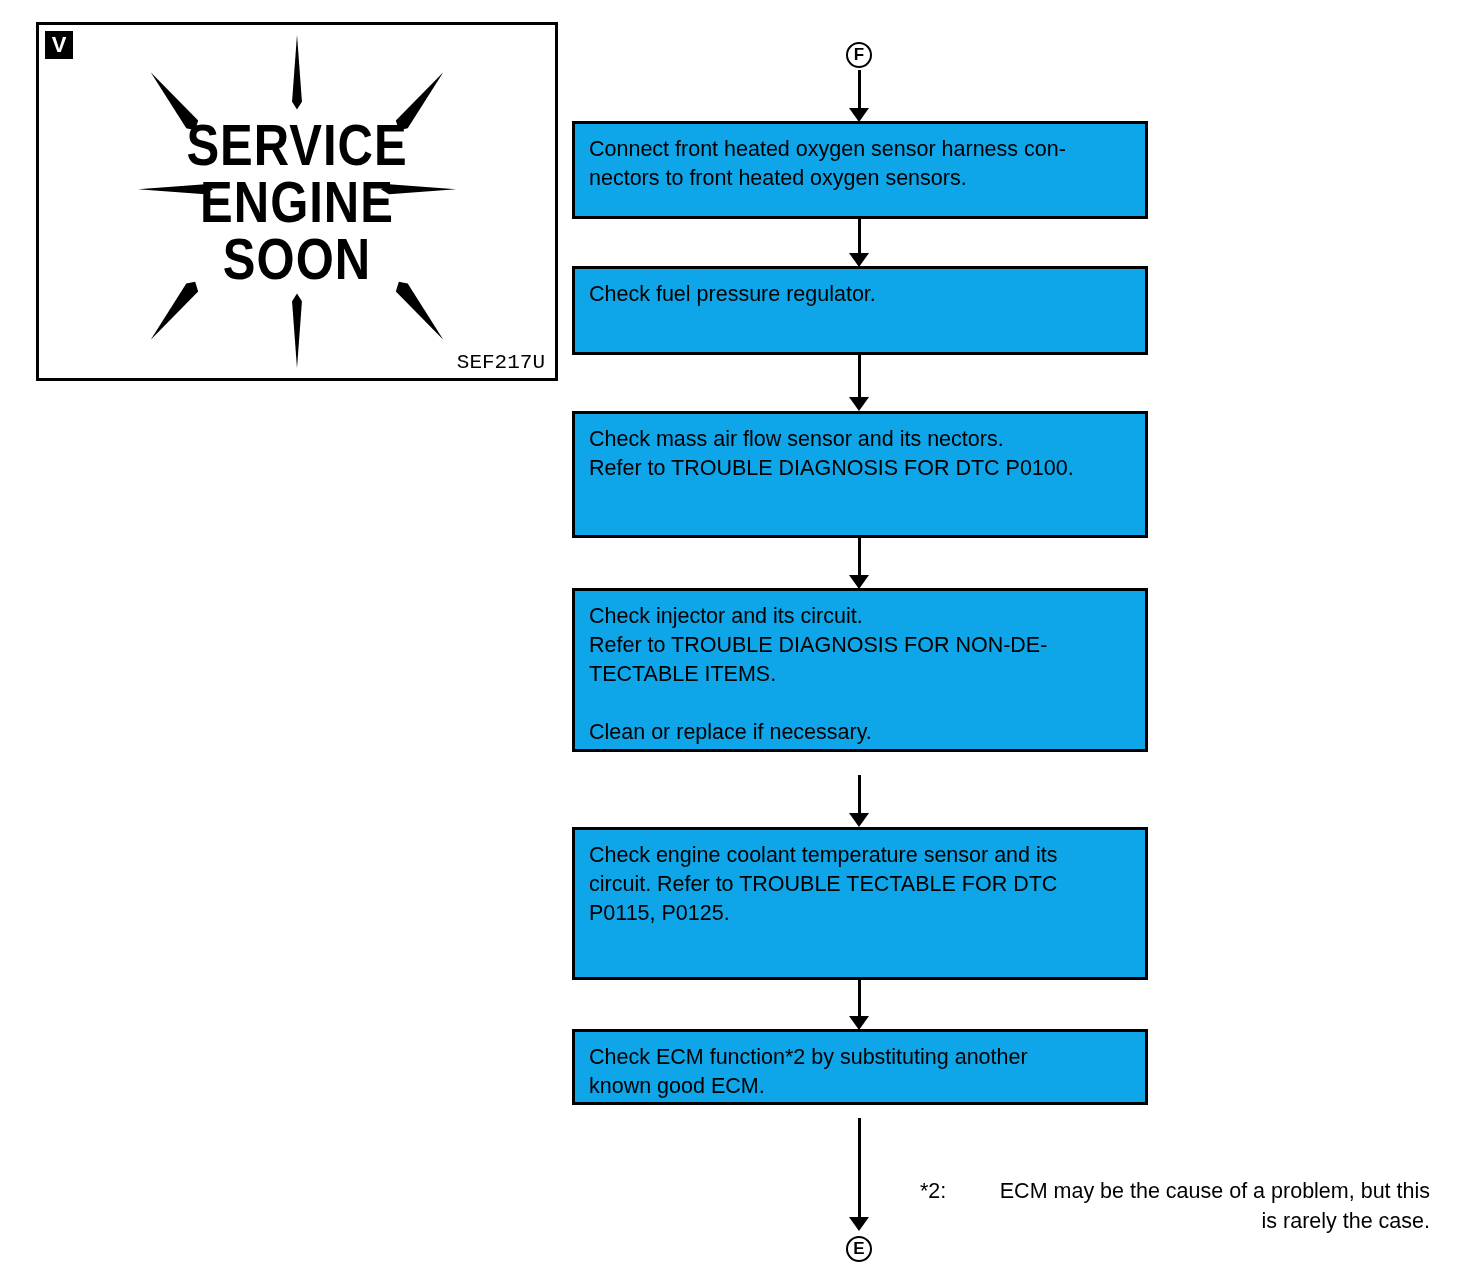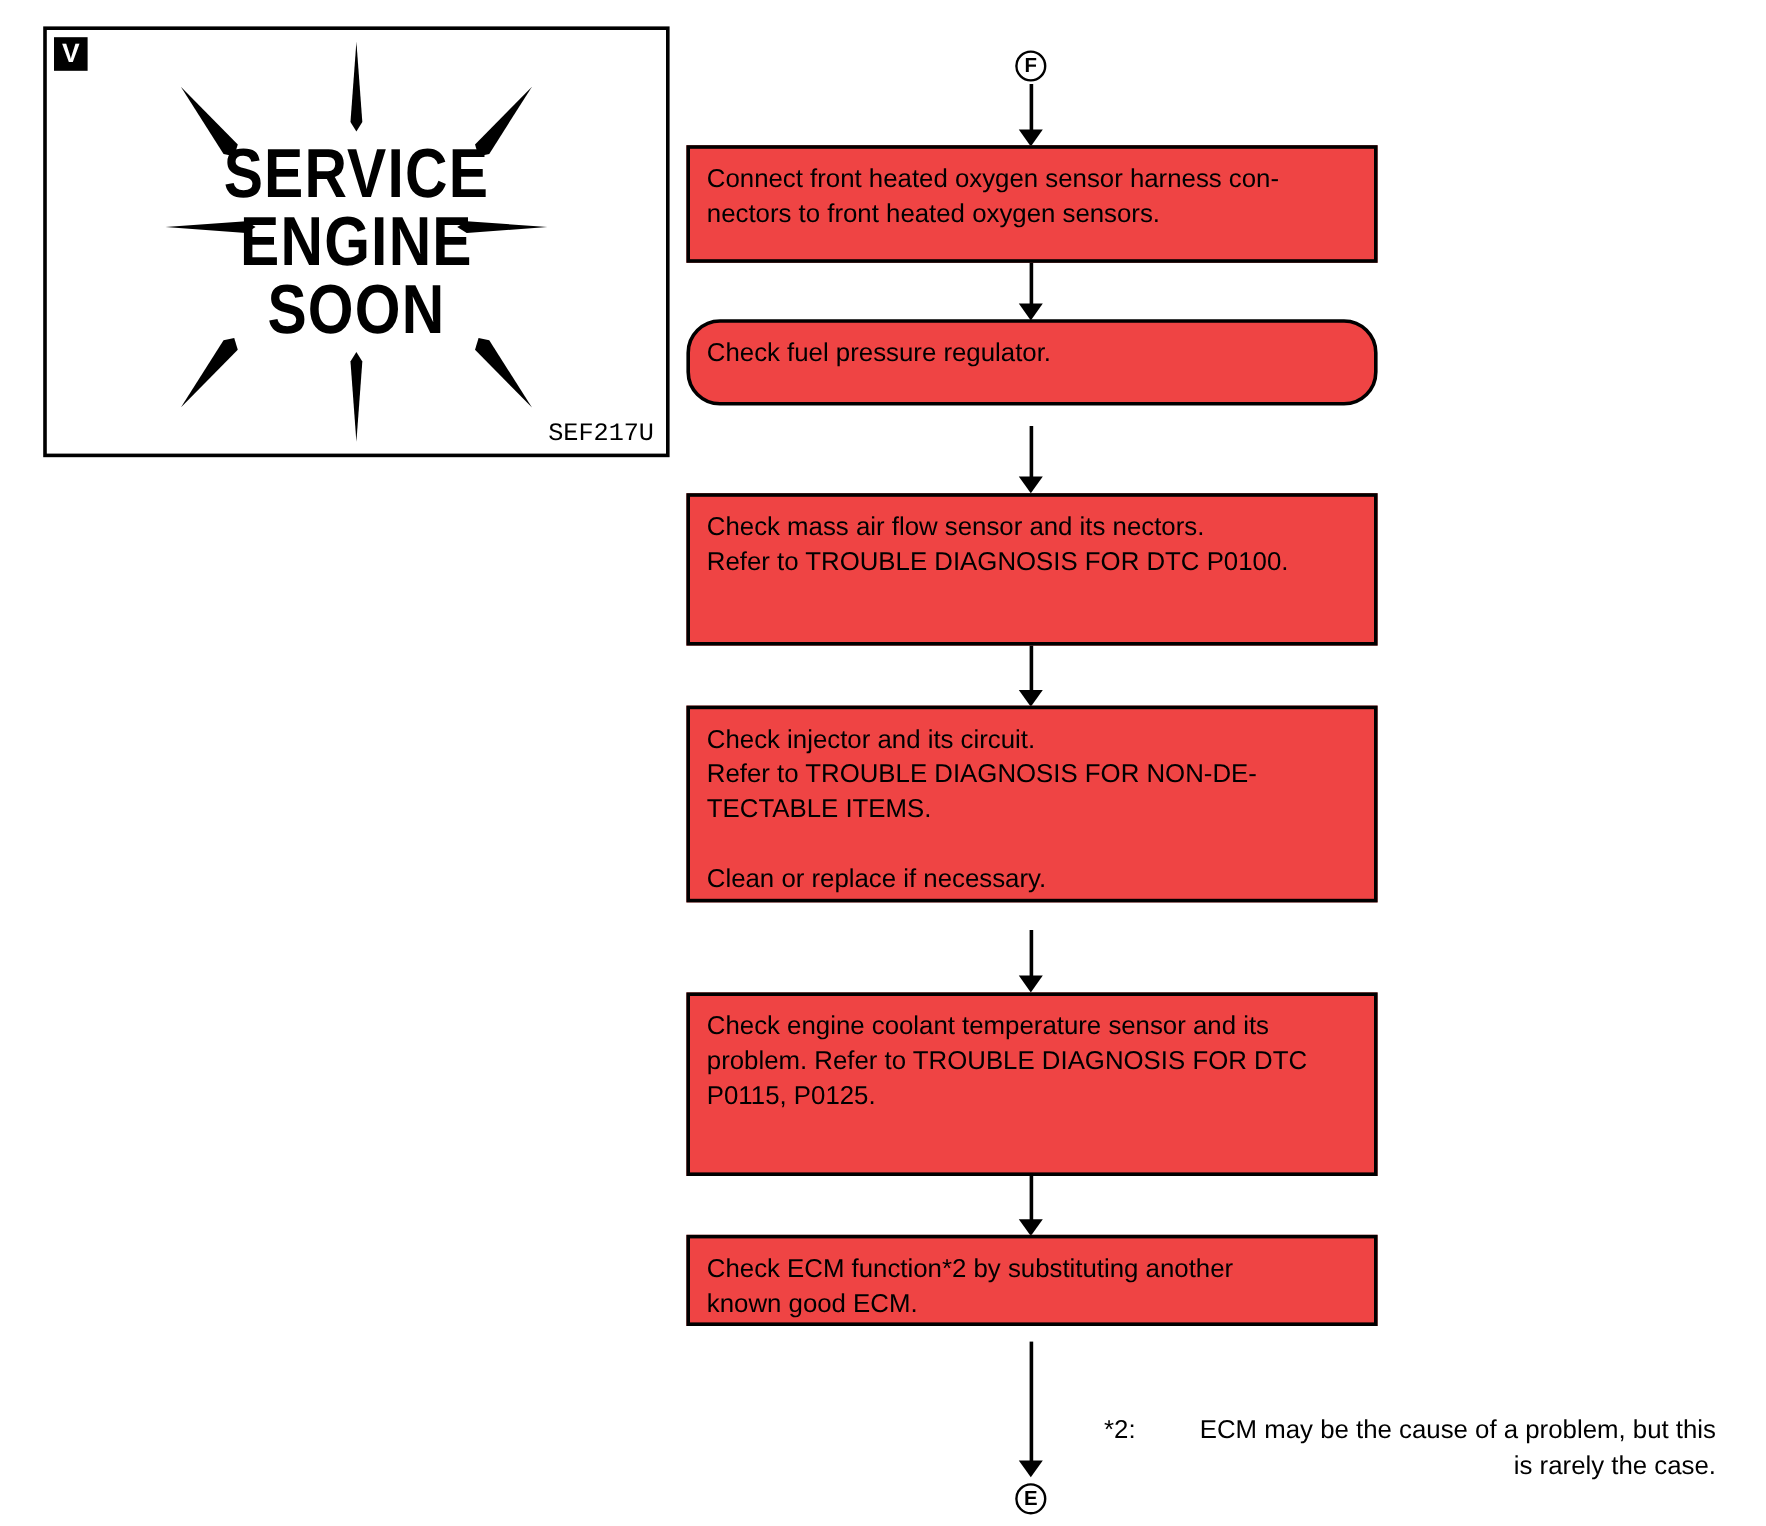--- a/index.html
+++ b/index.html
@@ -69,21 +69,21 @@
     bottom: 4px;
     font-size: 21px;
     font-family: Liberation Mono, monospace;
   }
 
   
   .flow-box {
     position: absolute;
     border: 3px solid #000;
     box-sizing: border-box;
-    background: #ef4444;
+    background: #0ea5e9;
     left: 572px;
     width: 576px;
   }
   .flow-box .box-text {
     position: absolute;
     left: 14px;
     top: 11px;
     right: 8px;
     font-size: 21.5px;
     line-height: 29px;
@@ -182,21 +182,21 @@
 <div class="arrow-head" style="top:108px;"></div>
 
 <div class="flow-box" style="top:121px; height:98px;">
   <div class="box-text">Connect front heated oxygen sensor harness con-
 nectors to front heated oxygen sensors.</div>
 </div>
 
 <div class="connector" style="top:219px; height:40px;"></div>
 <div class="arrow-head" style="top:253px;"></div>
 
-<div class="flow-box" style="top:266px; height:72px;border-radius:28px;">
+<div class="flow-box" style="top:266px; height:89px;">
   <div class="box-text">Check fuel pressure regulator.</div>
 </div>
 
 <div class="connector" style="top:355px; height:48px;"></div>
 <div class="arrow-head" style="top:397px;"></div>
 
 <div class="flow-box" style="top:411px; height:127px;">
   <div class="box-text">Check mass air flow sensor and its nectors.
 Refer to TROUBLE DIAGNOSIS FOR DTC P0100.</div>
 </div>
@@ -210,21 +210,21 @@
 TECTABLE ITEMS.
 
 Clean or replace if necessary.</div>
 </div>
 
 <div class="connector" style="top:775px; height:44px;"></div>
 <div class="arrow-head" style="top:813px;"></div>
 
 <div class="flow-box" style="top:827px; height:153px;">
   <div class="box-text">Check engine coolant temperature sensor and its
-problem. Refer to TROUBLE DIAGNOSIS FOR DTC
+circuit. Refer to TROUBLE TECTABLE FOR DTC
 P0115, P0125.</div>
 </div>
 
 <div class="connector" style="top:980px; height:42px;"></div>
 <div class="arrow-head" style="top:1016px;"></div>
 
 <div class="flow-box" style="top:1029px; height:76px;">
   <div class="box-text">Check ECM function*2 by substituting another
 known good ECM.</div>
 </div>

